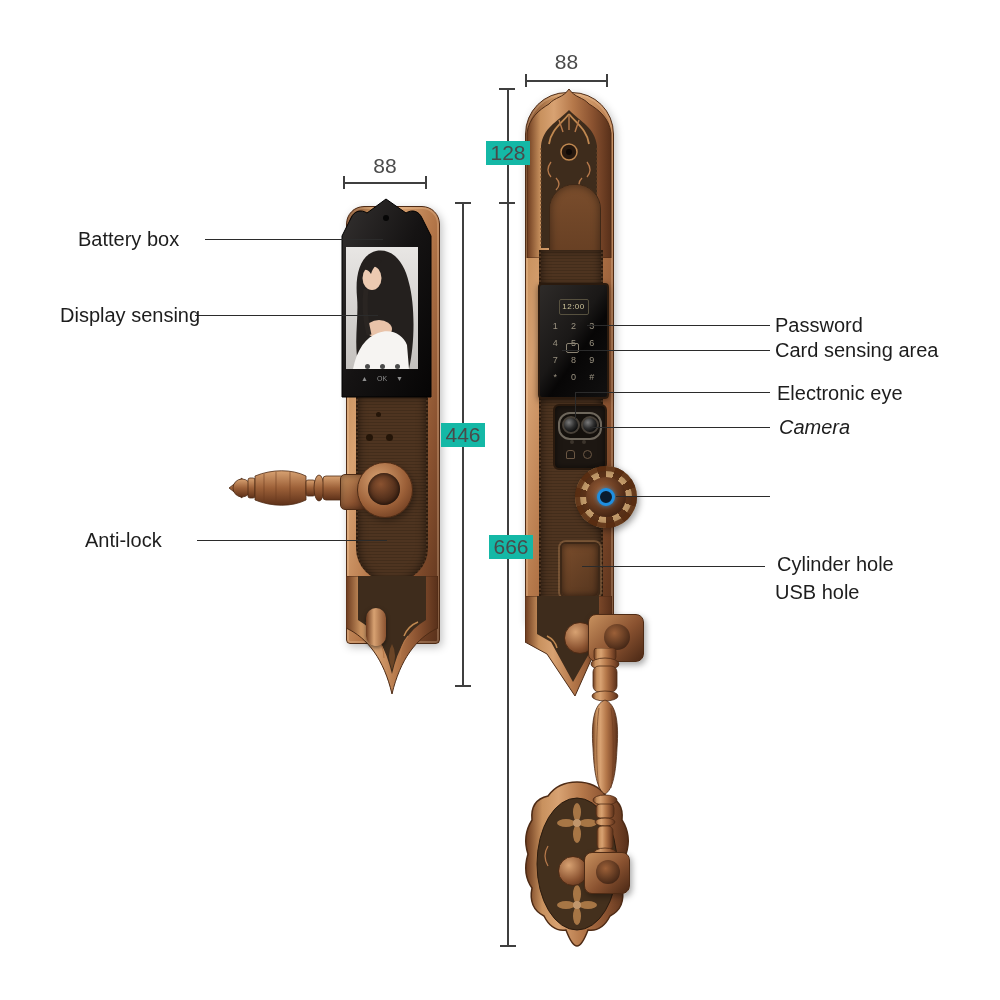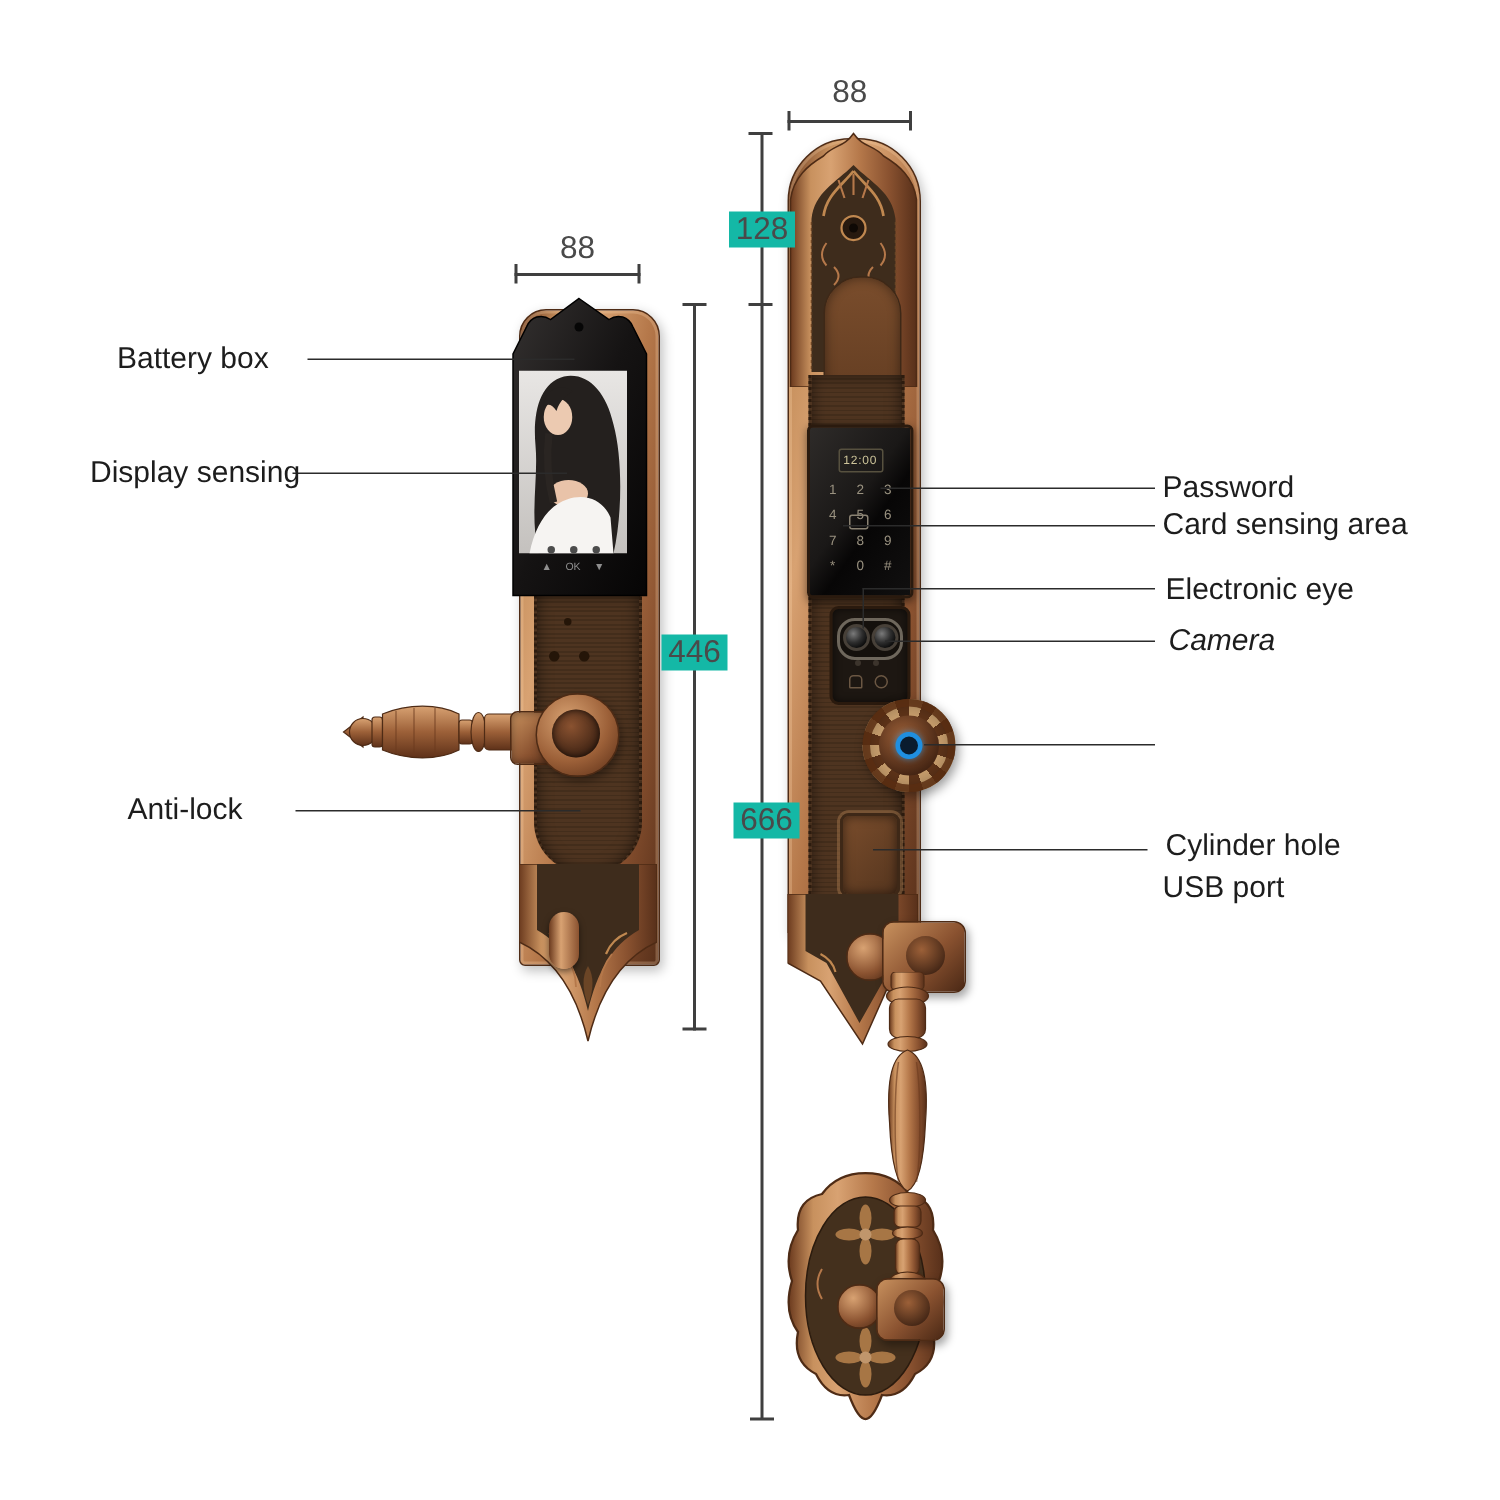--- a/index.html
+++ b/index.html
@@ -296,15 +296,15 @@
   <div class="leader" style="left:582px;top:566px;width:183px;"></div>
 
   <div class="lbl" style="left:78px;top:227px;">Battery box</div>
   <div class="lbl" style="left:60px;top:303px;">Display sensing</div>
   <div class="lbl" style="left:85px;top:528px;">Anti-lock</div>
   <div class="lbl" style="left:775px;top:313px;">Password</div>
   <div class="lbl" style="left:775px;top:338px;">Card sensing area</div>
   <div class="lbl" style="left:777px;top:381px;">Electronic eye</div>
   <div class="lbl" style="left:779px;top:415px;font-style:italic;">Camera</div>
   <div class="lbl" style="left:777px;top:552px;">Cylinder hole</div>
-  <div class="lbl" style="left:775px;top:580px;">USB port</div>
+  <div class="lbl" style="left:775px;top:580px;">USB hole</div>
 
 </div>
 
 </body></html>

